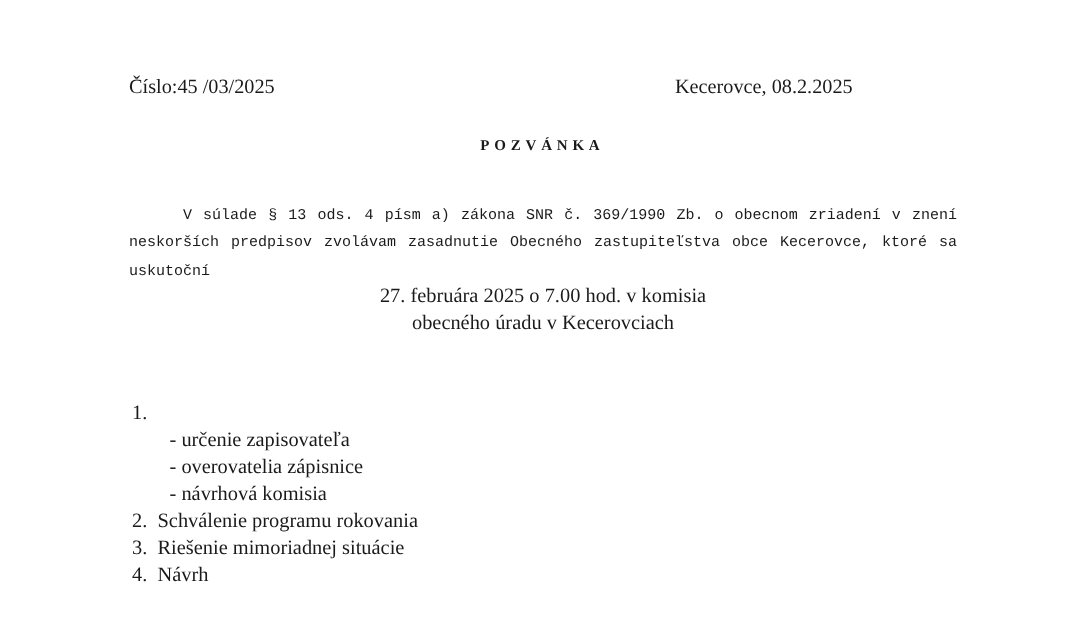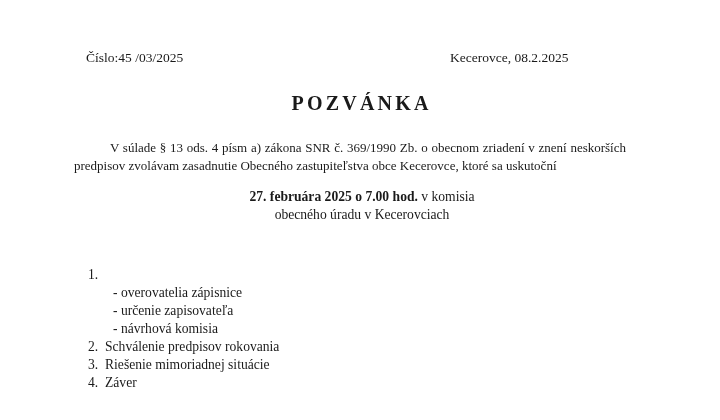--- a/index.html
+++ b/index.html
@@ -41,51 +41,52 @@
     top: 0;
   }
 
   
   .title {
     position: absolute;
     left: 0;
     top: 92px;
     width: 720px;
     text-align: center;
-    font-size: 20px;
+    font-size: 10px;
     font-weight: bold;
     letter-spacing: 3.2px;
     text-indent: 3.2px;
   }
 
   
   .body-para {
     position: absolute;
-    left: 74px;
+    left: 86px;
     top: 126px;
     width: 552px;
-    font-size: 13px;
+    font-size: 10px;
     line-height: 18.4px;
     text-align: justify;
     text-indent: 36px;
     hyphens: none;
+    font-family: Liberation Mono, monospace;
   }
 
   
   .event-block {
     position: absolute;
     left: 86px;
     top: 188px;
     width: 552px;
     text-align: center;
     font-size: 13.6px;
     line-height: 18px;
   }
   .event-block .event-datetime {
-    font-weight: bold;
+    font-weight: normal;
   }
   .event-block .event-venue-line2 {
     display: block;
   }
 
   
   .program-heading {
     position: absolute;
     left: 89px;
     top: 234px;
@@ -141,34 +142,34 @@
     <span class="event-venue-line2">obecného úradu v Kecerovciach</span>
   </div>
 
 
   <div class="agenda">
 
     <div class="agenda-item first">
       <span class="agenda-marker">1.</span>
     </div>
 
+    <div class="agenda-sub">- určenie zapisovateľa</div>
     <div class="agenda-sub">- overovatelia zápisnice</div>
-    <div class="agenda-sub">- určenie zapisovateľa</div>
     <div class="agenda-sub">- návrhová komisia</div>
 
     <div class="agenda-item">
       <span class="agenda-marker">2.</span>
-      <span class="agenda-text">Schválenie predpisov rokovania</span>
+      <span class="agenda-text">Schválenie programu rokovania</span>
     </div>
 
     <div class="agenda-item">
       <span class="agenda-marker">3.</span>
       <span class="agenda-text">Riešenie mimoriadnej situácie</span>
     </div>
 
     <div class="agenda-item">
       <span class="agenda-marker">4.</span>
-      <span class="agenda-text">Záver</span>
+      <span class="agenda-text">Návrh</span>
     </div>
 
   </div>
 
 </div>
 
 </body></html>

